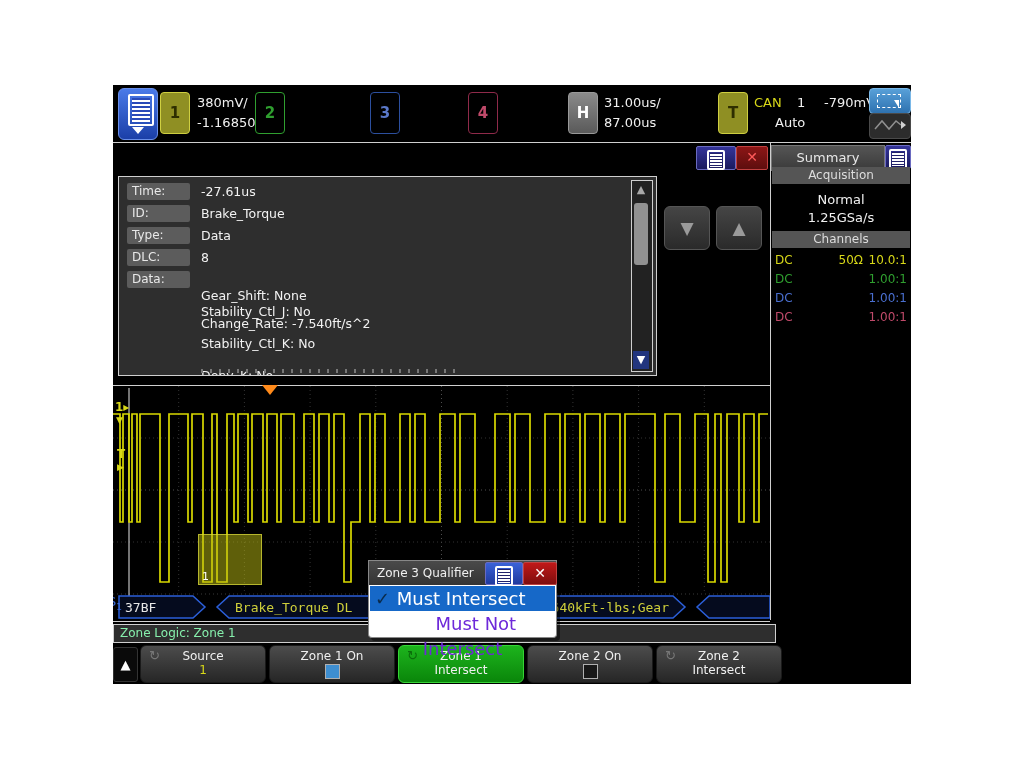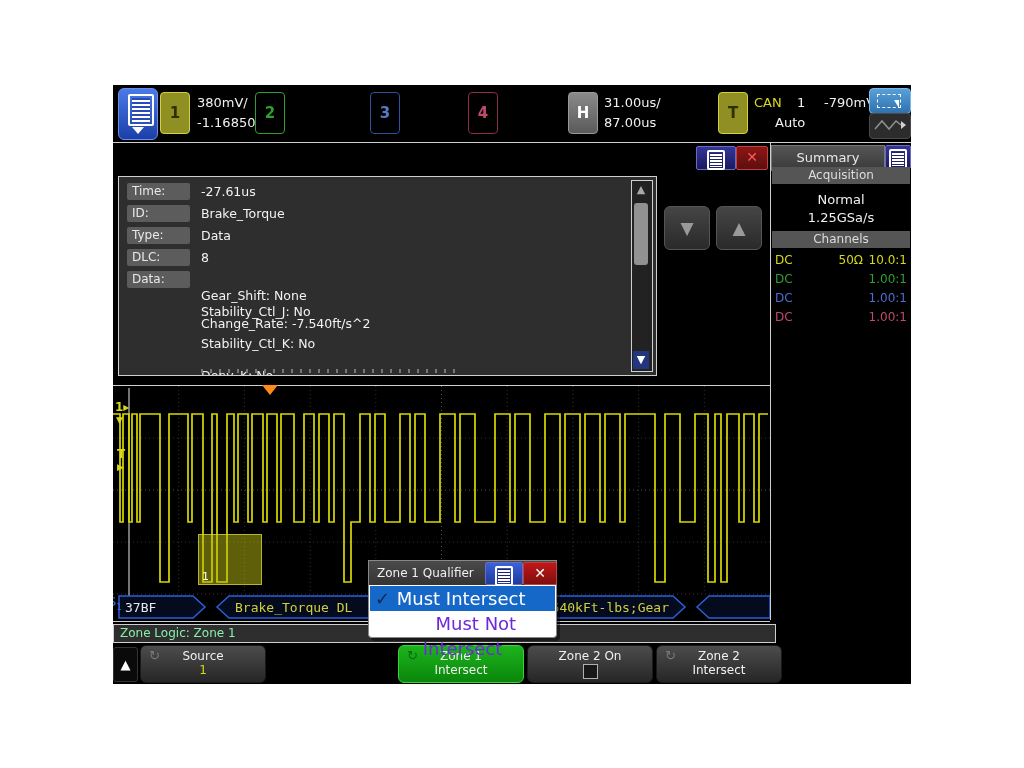--- a/index.html
+++ b/index.html
@@ -231,21 +231,21 @@
       <span>S</span><sub style="font-size:9px;">1</sub></div>
   </div>
   <div class="abs trig-tri"></div>
 
   <div id="statusbar" class="abs">
     <span>Zone Logic: Zone 1</span>
   </div>
 
   <div id="popup" class="abs">
     <div id="popup-head" class="abs">
-      <span style="padding-left:8px;">Zone 1 Qualifier</span>
+      <span style="padding-left:8px;">Zone 3 Qualifier</span>
       <div class="abs small-menu-btn" style="left:116px;top:1px;width:36px;height:21px;background:linear-gradient(#3a62d8,#1f3a9e);">
         <div class="small-menu-icon"></div>
       </div>
       <div class="abs close-btn" style="left:154px;top:1px;width:32px;height:21px;background:linear-gradient(#c01818,#7e0e0e);color:#fff;">✕</div>
     </div>
     <div id="popup-body" class="abs">
       <div class="abs pop-item pop-sel" style="top:1px;">
         <span class="pop-check">✓</span>
         <span>Must Intersect</span>
       </div>
@@ -256,20 +256,24 @@
     </div>
   </div>
 
   <div id="softkeys" class="abs">
     <div class="abs back-key">▲</div>
     <div class="abs softkey" style="left:27px;">
       <span class="knob">↻</span>
       <div class="l1">Source</div>
       <div class="l2 yel">1</div>
     </div>
+    <div class="abs softkey" style="left:156px;">
+      <div class="l1">Zone 1 On</div>
+      <div class="cbx cbx-on"></div>
+    </div>
     <div class="abs softkey softkey-green" style="left:285px;">
       <span class="knob knob-green">↻</span>
       <div class="l1">Zone 1</div>
       <div class="l2">Intersect</div>
     </div>
     <div class="abs softkey" style="left:414px;">
       <div class="l1">Zone 2 On</div>
       <div class="cbx"></div>
     </div>
     <div class="abs softkey" style="left:543px;">

